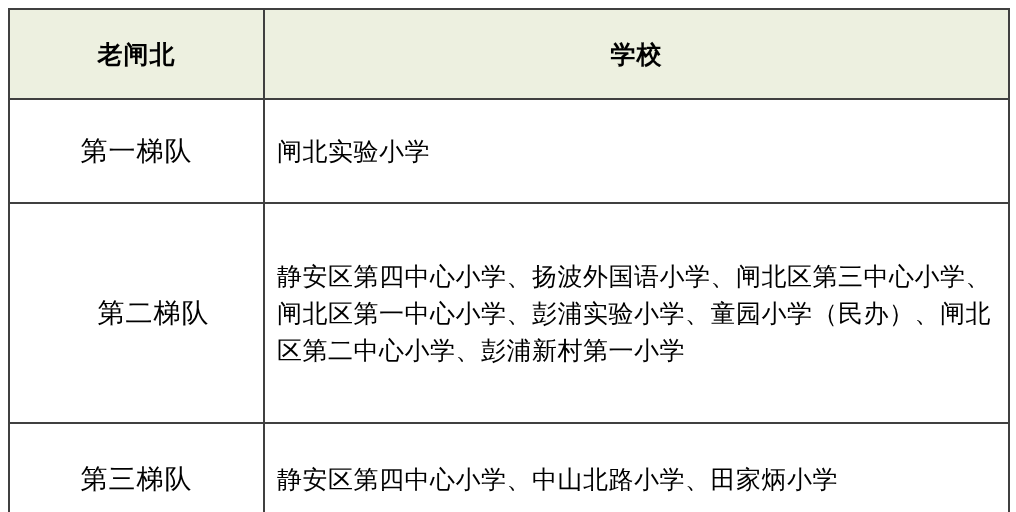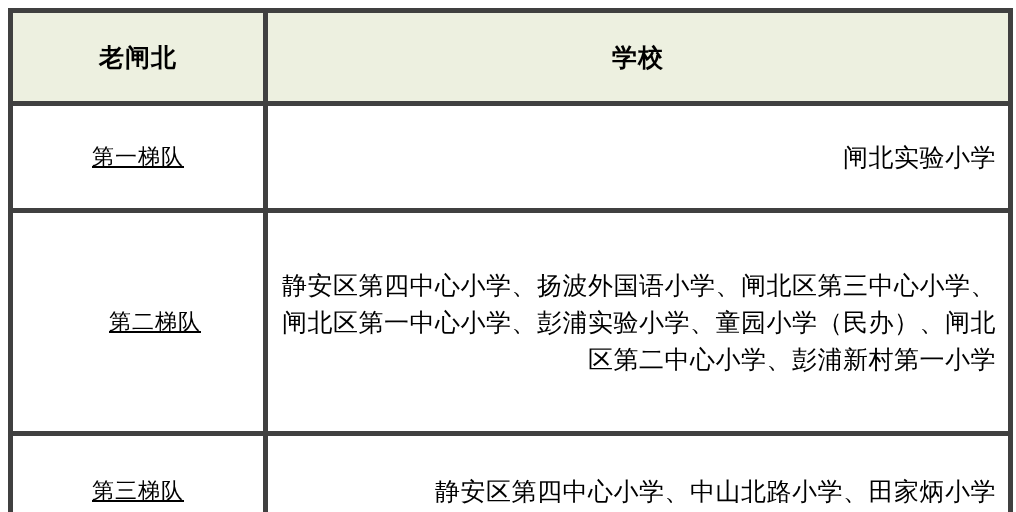--- a/index.html
+++ b/index.html
@@ -26,41 +26,40 @@
     table-layout: fixed;
     width: 1000px;
     margin: 0;
     border: 1px solid #b9b9b9;
   }
   table.tier-table col.col-label { width: 255px; }
   table.tier-table col.col-school { width: 745px; }
 
   .tier-table th,
   .tier-table td {
-    border: 5px solid #404040;
+    border: 2px solid #404040;
     vertical-align: middle;
     padding: 0;
   }
   .tier-table thead th {
     background: #edf0e0;
     font-weight: bold;
     font-size: 25px;
     text-align: center;
     height: 88px;
     letter-spacing: 1px;
   }
   .tier-table tbody td.tier-label {
     text-align: center;
-    font-size: 22px;
+    font-size: 27px;
     font-weight: normal;
     letter-spacing: 1px;
-    text-decoration: underline;
   }
   .tier-table tbody td.tier-schools {
-    text-align: right;
+    text-align: left;
     font-size: 25px;
     font-weight: normal;
     padding: 10px 12px 10px 12px;
     line-height: 1.48;
     letter-spacing: 0.5px;
   }
   .row-1 td { height: 82px; }
   .row-2 td { height: 198px; padding-left: 34px; }
   .row-3 td { height: 90px; }
 </style>

